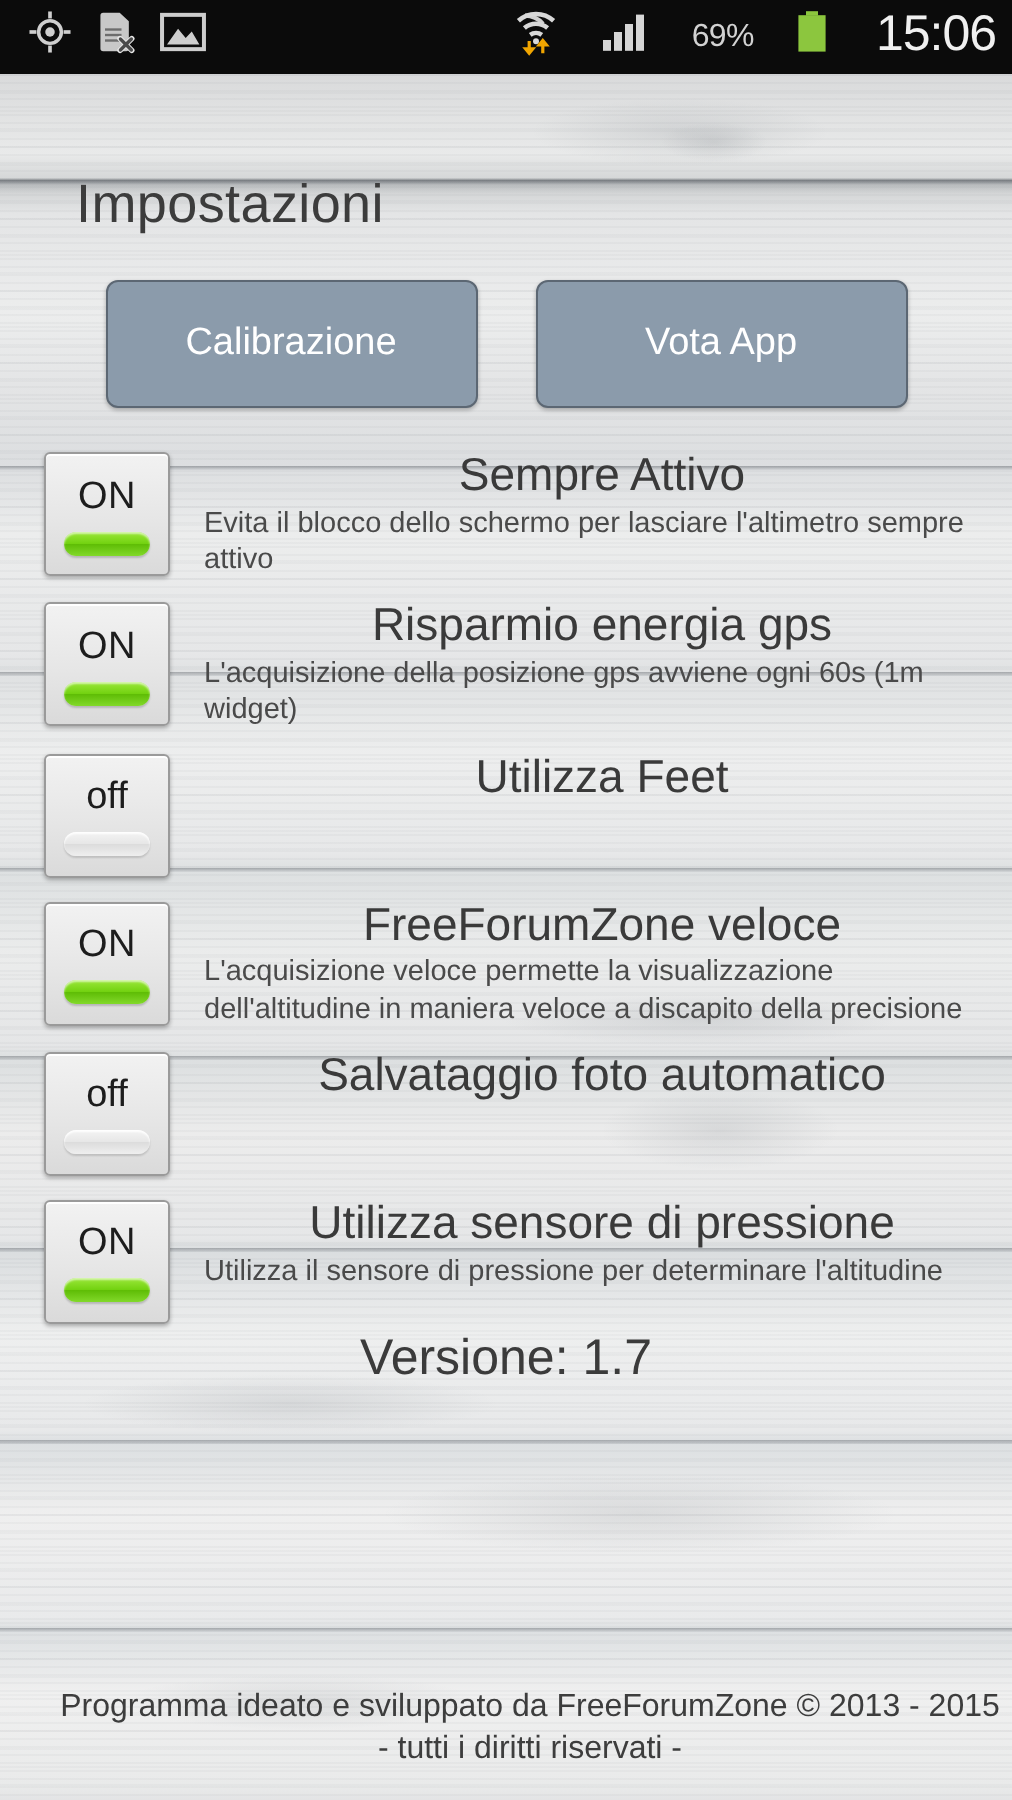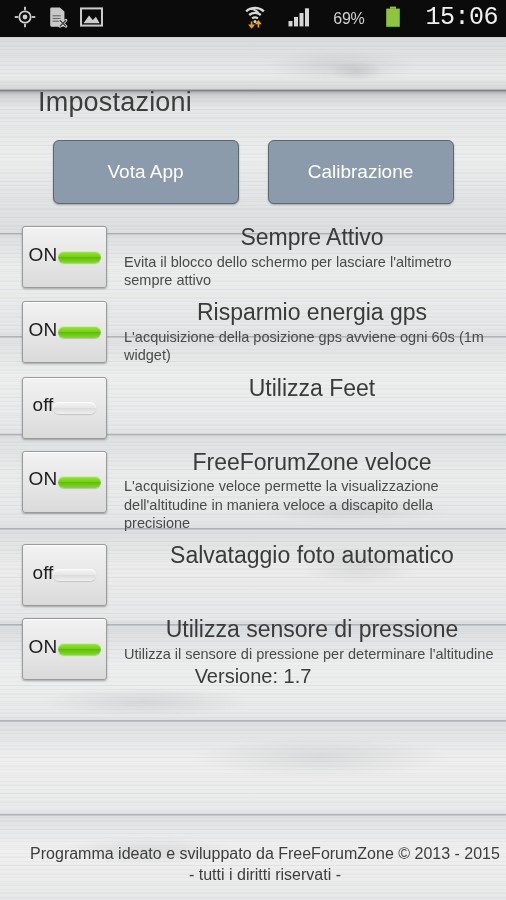--- a/index.html
+++ b/index.html
@@ -22,21 +22,21 @@
   .sb-left{ display:flex; align-items:center; gap:12px; flex:0 0 auto;}
   .sb-spacer{ flex:1 1 auto; }
   .sb-right{ display:flex; align-items:center; gap:21px; flex:0 0 auto; }
   .sb-icon{ display:block; }
   .sb-pct{
     font-size:16px; color:#d2d2d2; letter-spacing:-0.3px;
     font-family:"Liberation Sans", sans-serif;
   }
   .sb-clock{
     font-size:25px; color:#f0f0f0; letter-spacing:-0.5px;
-    margin-left:3px; line-height:1; padding-bottom:2px;font-family:Liberation Mono, monospace;
+    margin-left:3px; line-height:1; padding-bottom:2px;
   }
 
   
   .screen{
     position:relative;
     width:506px; height:863px;
     overflow:hidden;
     background:
       
       linear-gradient(to bottom,
@@ -108,26 +108,26 @@
   .list{ position:absolute; left:0; top:186px; width:506px; }
   .row{
     position:relative;
     display:flex; align-items:flex-start;
     padding:0 6px 0 22px;
     margin-bottom:9px;
     min-height:62px;
   }
   .toggle{
     flex:0 0 auto;
-    width:85px; height:62px;
+    width:63px; height:62px;
     border:1px solid #9a9a9a;
     border-radius:3px;
     background:linear-gradient(to bottom,#f2f2f2 0%,#e6e6e6 55%,#dadada 100%);
     box-shadow:0 1px 2px rgba(0,0,0,.3), inset 0 1px 0 #fff;
-    display:flex; flex-direction:row;
+    display:flex; flex-direction:column;
     align-items:center; justify-content:center;
     cursor:pointer;
     margin-top:3px;
   }
   .toggle .tlabel{
     font-size:19px; color:#1d1d1d; line-height:1;
     margin-bottom:8px; margin-top:2px;
   }
   .toggle.on .tlabel{ letter-spacing:.3px; }
   .toggle .bar{
@@ -146,21 +146,21 @@
     font-size:23px; color:#3a3a3a; line-height:1.12; font-weight:400;text-align:center;
   }
   .r-sub{
     font-size:14.5px; color:#4a4a4a; line-height:1.26;
     margin-top:2px; max-width:392px;
   }
 
   
   .version{
     position:absolute; left:0; top:628px; width:506px;
-    text-align:center; font-size:20px; color:#3b3b3b;
+    text-align:center; font-size:25px; color:#3b3b3b;
   }
   
   .footer{
     position:absolute; left:12px; bottom:14px; width:506px;
     text-align:center; font-size:16px; color:#3d3d3d; line-height:1.3;
     padding:0 18px;
   }
 </style>
 </head>
 <body>
@@ -249,22 +249,22 @@
   <div class="grainblob" style="left:330px; top:24px;  width:54px;  height:20px;"></div>
   <div class="grainblob" style="left:40px;  top:650px; width:210px; height:30px;"></div>
   <div class="grainblob" style="left:190px; top:700px; width:260px; height:40px;"></div>
   <div class="grainblob" style="left:250px; top:460px; width:200px; height:26px;"></div>
   <div class="grainblob" style="left:300px; top:508px; width:120px; height:40px;"></div>
   <div class="grainblob" style="left:60px;  top:800px; width:180px; height:28px;"></div>
 
   <div class="page-title">Impostazioni</div>
 
   <div class="btn-row">
+    <div class="abtn">Calibrazione</div>
     <div class="abtn">Vota App</div>
-    <div class="abtn">Calibrazione</div>
   </div>
 
   <div class="list">
 
     <div class="row">
       <div class="toggle on">
         <span class="tlabel">ON</span>
         <span class="bar"></span>
       </div>
       <div class="texts">

